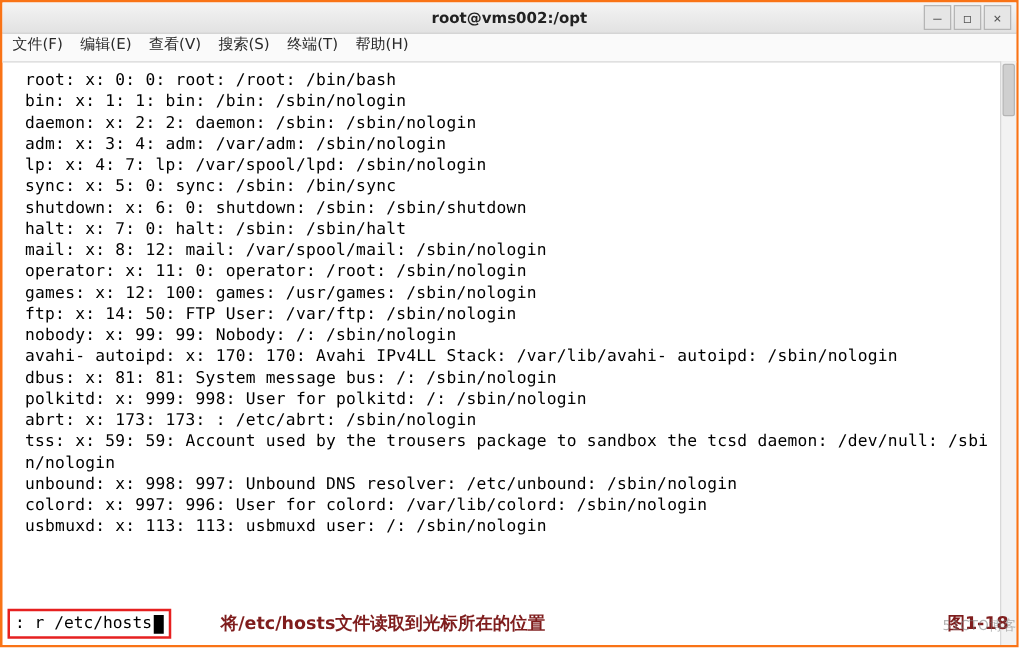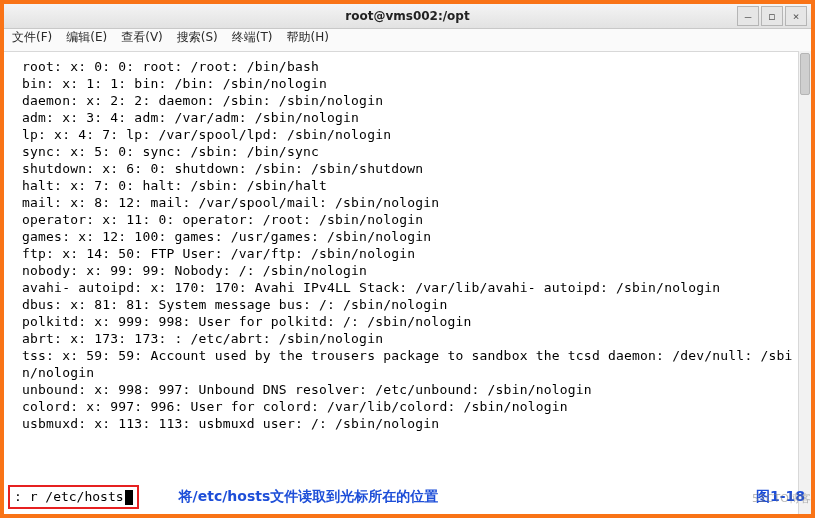--- a/index.html
+++ b/index.html
@@ -1,28 +1,28 @@
 <!DOCTYPE html>
 <html><head>
 <meta charset="utf-8">
 <style>
   html,body{margin:0;padding:0;font-family:"DejaVu Sans Mono","Liberation Mono",monospace;background:#fff;color:#000;}
-  .window{width:815px;height:518px;border:4px solid #f97316;box-sizing:border-box;position:relative;background:#fff;}
+  .window{width:815px;height:518px;border:2px solid #f97316;box-sizing:border-box;position:relative;background:#fff;}
   .titlebar{height:24px;background:linear-gradient(#f4f4f4,#e2e2e2);border-bottom:1px solid #c8c8c8;display:flex;align-items:center;justify-content:center;position:relative;}
   .title{font-family:"DejaVu Sans","Arial",sans-serif;font-size:12px;font-weight:bold;color:#222;}
   .winbtns{position:absolute;right:4px;top:2px;display:flex;gap:2px;}
   .winbtn{width:20px;height:18px;background:#e6e6e6;border:1px solid #b5b5b5;display:flex;align-items:center;justify-content:center;font-size:11px;color:#555;cursor:default;}
   .menubar{height:22px;display:flex;gap:14px;padding:0 8px;border-bottom:1px solid #d8d8d8;font-family:"DejaVu Sans","Arial",sans-serif;font-size:12px;color:#2a2a2a;background:#fafafa;}
   .menubar span{cursor:default;}
   .term{padding:6px 8px 2px 18px;font-size:13px;line-height:17px;letter-spacing:0.2px;white-space:pre-wrap;word-break:break-all;}
   .term .line{min-height:17px;}
   .cmdrow{position:absolute;left:4px;bottom:6px;right:6px;height:22px;display:flex;align-items:center;text-align:right;}
   .cmdbox{border:2px solid #e62020;padding:1px 4px;font-size:13px;line-height:18px;display:inline-flex;align-items:center;}
   .cursor{display:inline-block;width:8px;height:15px;background:#000;margin-left:1px;}
-  .annot{color:#1d4ed8;font-family:"SimSun","DejaVu Sans",sans-serif;font-size:14px;font-weight:bold;}
+  .annot{color:#7f1d1d;font-family:"SimSun","DejaVu Sans",sans-serif;font-size:14px;font-weight:bold;}
   .watermark{position:absolute;right:0;bottom:8px;font-family:"SimSun","DejaVu Sans",sans-serif;font-size:11px;color:rgba(120,120,120,0.55);}
   .scrollbar{position:absolute;right:0;top:47px;bottom:0;width:12px;background:#f2f2f2;border-left:1px solid #d8d8d8;}
   .scroll-thumb{position:absolute;left:1px;right:1px;top:2px;height:40px;background:#cfcfcf;border:1px solid #b5b5b5;border-radius:2px;}
 </style>
 </head>
 <body>
 
 <div class="window">
 
   <div class="titlebar">

